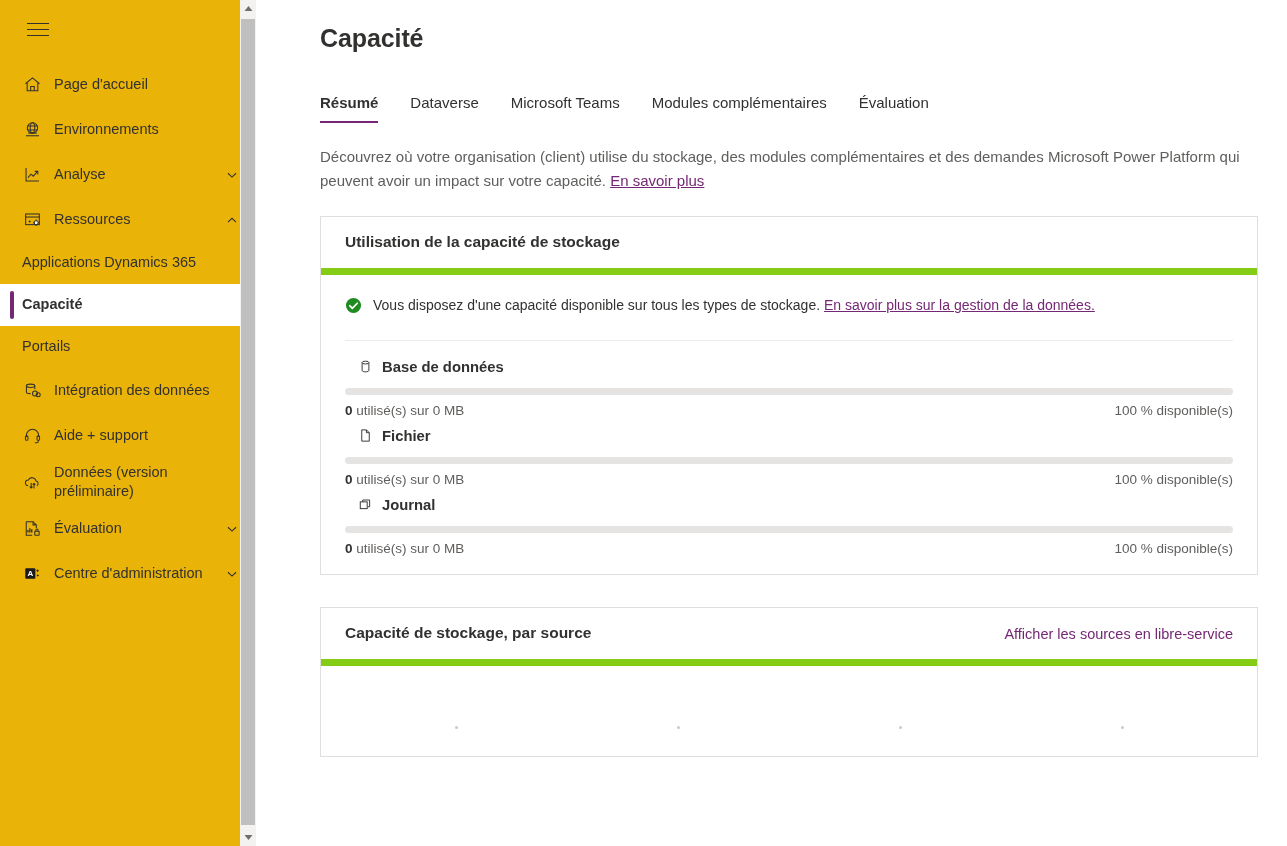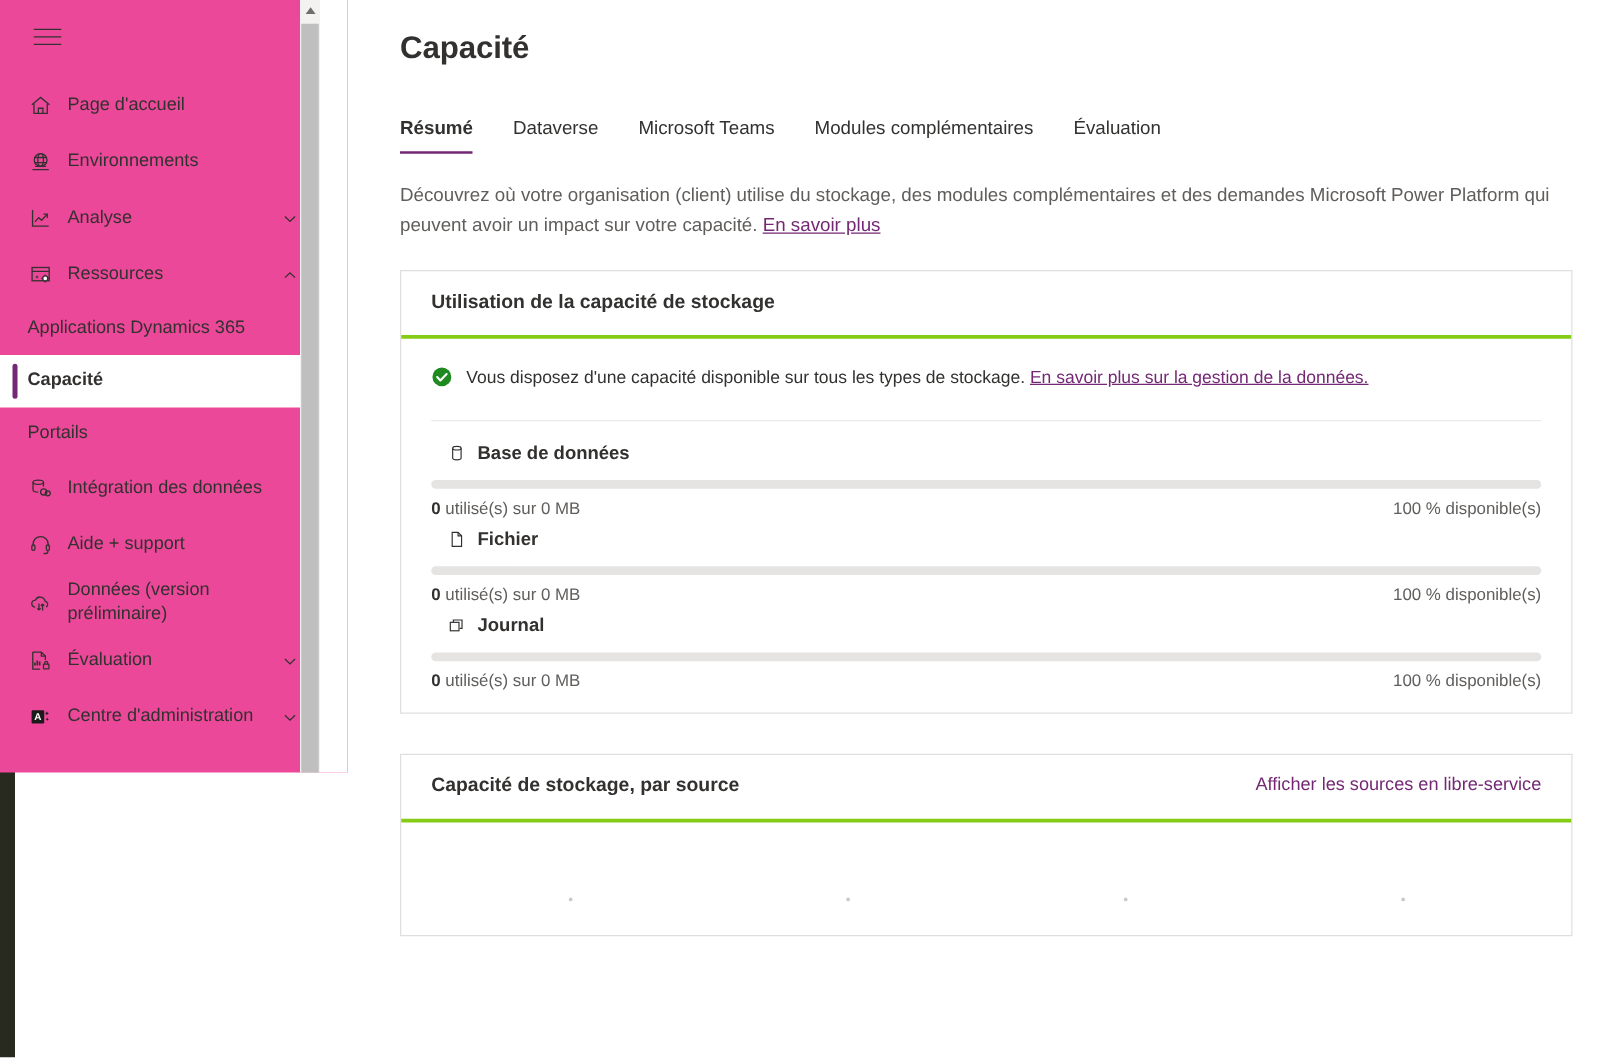--- a/index.html
+++ b/index.html
@@ -48,22 +48,22 @@
   .sliver.s1 { top: 425px; height: 12px; background: #f3f2f1; }
   .sliver.s2 { top: 470px; height: 12px; background: #e6552d; }
   .sliver.s3 { top: 505px; height: 10px; background: #8a8886; }
   .sliver.s4 { top: 555px; height: 12px; background: #cf9b2c; }
   .sliver.s5 { top: 580px; height: 14px; background: #1565c0; }
 
   
   .sidebar {
     position: relative;
     width: 278px;
-    height: 618px;
-    background: #ec4899;
+    height: 846px;
+    background: #eab308;
     flex: 0 0 278px;
     overflow: hidden;
     z-index: 10;
   }
 
   .hamburger {
     position: absolute;
     left: 25px; top: 18px;
     width: 26px; height: 22px;
     cursor: pointer;
@@ -209,24 +209,24 @@
   }
 
   .card {
     margin-top: 22px;
     border: 1px solid #e1dfdd;
     background: #ffffff;
     max-width: 938px;
   }
   .card-head {
     display: flex;
-    align-items: flex-start;
+    align-items: flex-end;
     justify-content: space-between;
     padding: 16px 24px 17px 24px;
-    border-bottom: 3px solid #84cc16;
+    border-bottom: 7px solid #84cc16;
   }
   .card-title {
     font-size: 15.5px;
     font-weight: 600;
     color: #323130;
   }
   .card-head-action {
     font-size: 14.5px;
     color: #742774;
     cursor: pointer;

